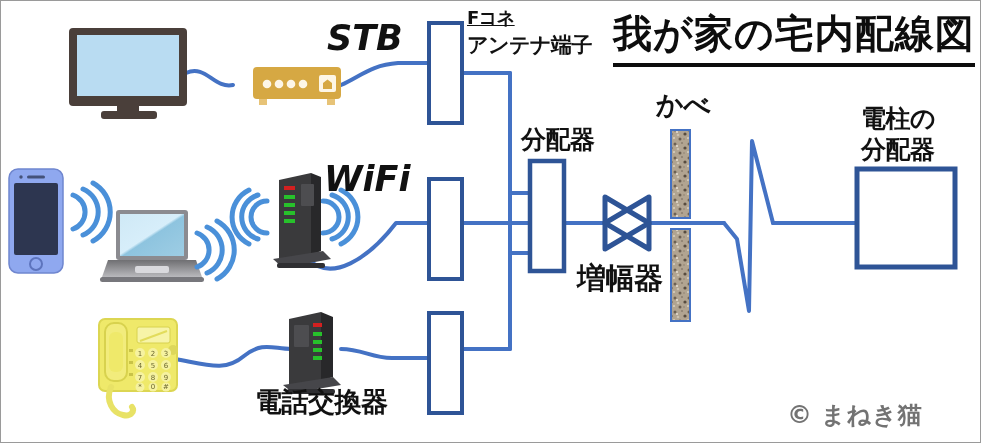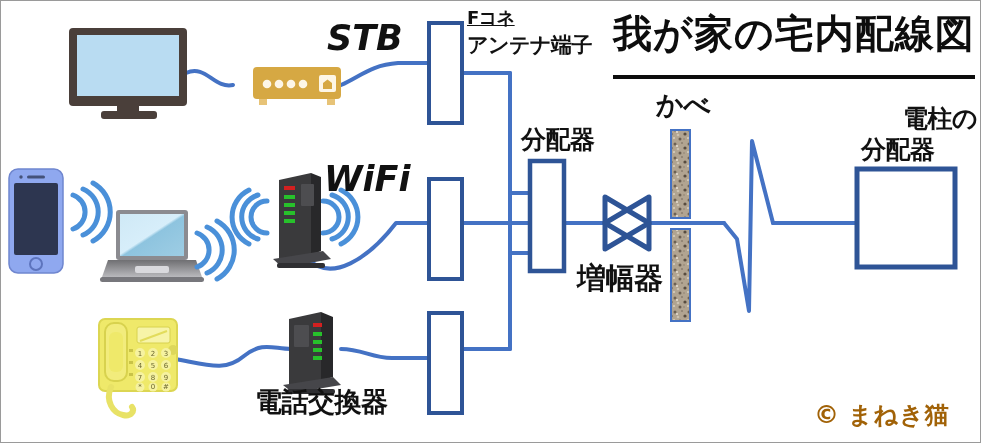--- a/index.html
+++ b/index.html
@@ -24,36 +24,36 @@
   }
   .lbl-jp{font-family:"DejaVu Sans","Liberation Sans",sans-serif;}
   #title{
     position:absolute;
     left:612px;top:6px;
     font-size:39px;
     font-weight:bold;
     color:#0d0d0d;
     letter-spacing:1px;
     border-bottom:4px solid #0d0d0d;
-    padding-bottom:14px;
+    padding-bottom:2px;
   }
   #lab-stb{left:326px;top:19px;font-size:35px;font-style:italic;font-weight:700;letter-spacing:0px;}
   #lab-wifi{left:323px;top:160px;font-size:35px;font-style:italic;font-weight:900;letter-spacing:0px;text-align:center;}
   #lab-fcon{left:466px;top:8px;font-size:18px;text-decoration:underline;}
   #lab-fant{left:466px;top:33px;font-size:21px;text-align:right;}
   #lab-bunpai{left:520px;top:126px;font-size:25px;}
   #lab-zofuku{left:576px;top:262px;font-size:29px;}
   #lab-kabe{left:655px;top:90px;font-size:27px;}
-  #lab-denchu1{left:860px;top:105px;font-size:25px;margin-left:42px;}
+  #lab-denchu1{left:860px;top:105px;font-size:25px;}
   #lab-denchu2{left:860px;top:136px;font-size:25px;}
   #lab-denwa{left:254px;top:387px;font-size:27px;}
   #copy{
     position:absolute;left:786px;top:398px;
-    font-size:24px;font-weight:bold;color:#a16207;
-    letter-spacing:1px;white-space:nowrap;margin-left:27px;
+    font-size:24px;font-weight:bold;color:#737373;
+    letter-spacing:1px;white-space:nowrap;
   }
   #copy .cmark{font-size:25px;margin-right:8px;}
 </style>
 </head>
 <body>
 
 <div id="stage">
 
   <svg id="svgroot" viewBox="0 0 981 443">
     <defs>

